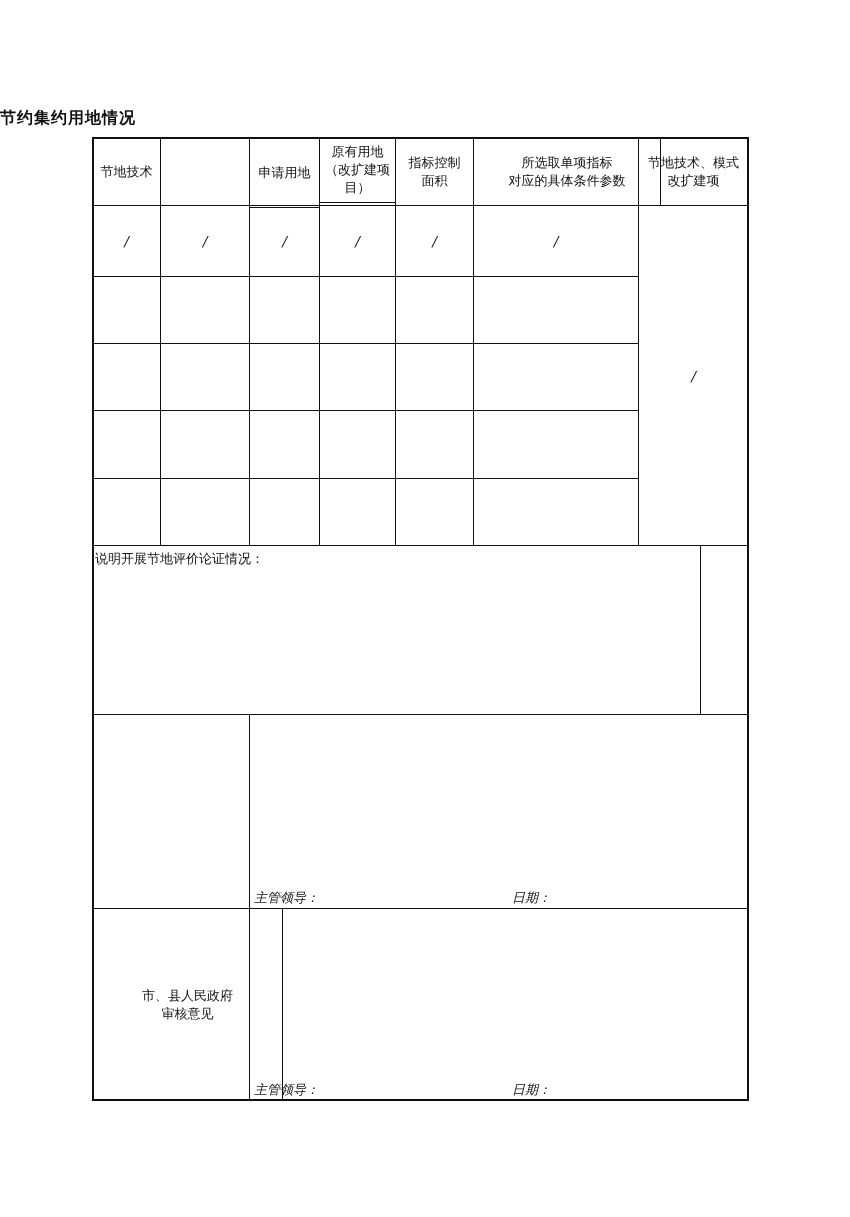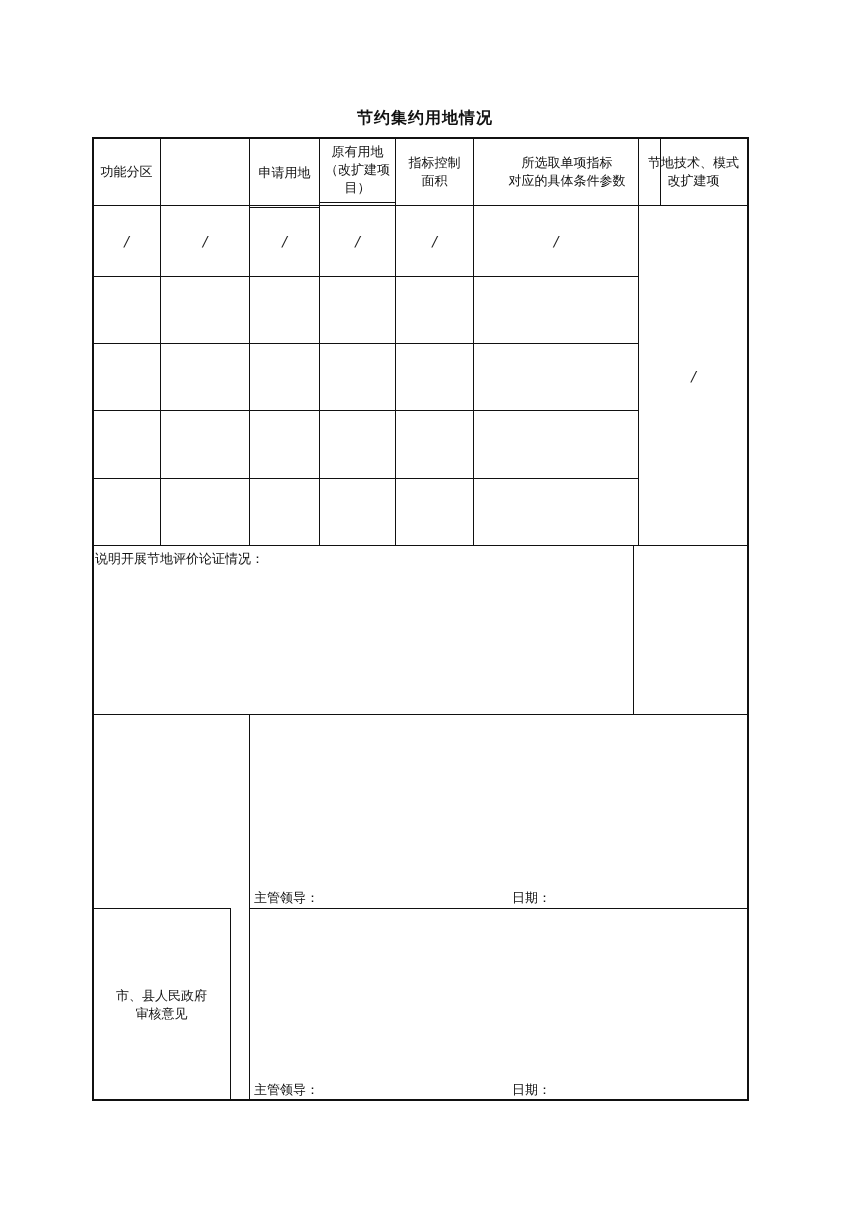--- a/index.html
+++ b/index.html
@@ -1,38 +1,38 @@
 <!DOCTYPE html>
 <html><head>
 <meta charset="utf-8">
 <style>
   html, body { margin:0; padding:0; background:#ffffff; }
   body { width:850px; height:1217px; position:relative; overflow:hidden;
          font-family:"DejaVu Sans","Liberation Sans",sans-serif; color:#111; }
-  .title { position:absolute; left:0; width:850px; top:108px; text-align:center;
+  .title { position:absolute; left:0; width:850px; top:108px; text-align:left;
            font-size:16px; font-weight:bold; letter-spacing:1px; }
   .grid { position:absolute; left:92px; top:137px; width:657px; height:964px; }
   .cell { position:absolute; box-sizing:border-box; border:1px solid #111;
           display:flex; align-items:center; justify-content:center; text-align:center;
           font-size:13px; line-height:18px; }
   .slash { font-size:14px; font-style:italic; color:#222; }
   .notes { align-items:flex-start; justify-content:flex-start; padding:4px 2px; }
-  .review-body { display:block; }
+  .review-body { display:block;font-style:italic; }
   .sig { position:absolute; bottom:1px; font-size:13px; }
   .outer { position:absolute; left:92px; top:137px; width:657px; height:964px;
            box-sizing:border-box; border:2px solid #111; pointer-events:none; }
 </style>
 </head>
 <body>
 
 <div class="title">节约集约用地情况</div>
 
 <div class="grid">
 
-  <div class="cell" style="left:0;top:0;width:69px;height:69px;white-space:pre-line">功能分区</div>
+  <div class="cell" style="left:0;top:0;width:69px;height:69px;white-space:pre-line">节地技术</div>
   <div class="cell" style="left:157px;top:0;width:71px;height:71px;white-space:pre-line">申请用地</div>
   <div class="cell" style="left:227px;top:0;width:77px;height:66px;white-space:pre-line">原有用地
 （改扩建项
 目）</div>
   <div class="cell" style="left:303px;top:0;width:79px;height:69px;white-space:pre-line">指标控制
 面积</div>
   <div class="cell" style="left:381px;top:0;width:188px;height:69px;white-space:pre-line">所选取单项指标
 对应的具体条件参数</div>
   <div class="cell" style="left:546px;top:0;width:111px;height:69px;white-space:pre-line">节地技术、模式
 改扩建项</div>
@@ -67,29 +67,29 @@
 
   <div class="cell" style="left:0;top:341px;width:69px;height:68px"></div>
   <div class="cell" style="left:68px;top:341px;width:90px;height:68px"></div>
   <div class="cell" style="left:157px;top:341px;width:71px;height:68px"></div>
   <div class="cell" style="left:227px;top:341px;width:77px;height:68px"></div>
   <div class="cell" style="left:303px;top:341px;width:79px;height:68px"></div>
   <div class="cell" style="left:381px;top:341px;width:166px;height:68px"></div>
 
   <div class="cell slash" style="left:546px;top:68px;width:111px;height:341px">/</div>
 
-  <div class="cell notes" style="left:0;top:408px;width:542px;height:170px">
+  <div class="cell notes" style="left:0;top:408px;width:609px;height:170px">
     <span>说明开展节地评价论证情况：</span>
   </div>
 
   <div class="cell review-body" style="left:157px;top:577px;width:500px;height:195px">
     <span class="sig" style="left:4px">主管领导：</span>
     <span class="sig" style="left:262px">日期：</span>
   </div>
 
-  <div class="cell" style="left:0;top:771px;width:139px;height:193px;white-space:pre-line">市、县人民政府
+  <div class="cell" style="left:0;top:771px;width:191px;height:193px;white-space:pre-line">市、县人民政府
 审核意见</div>
   <div class="cell review-body" style="left:157px;top:771px;width:500px;height:193px">
     <span class="sig" style="left:4px">主管领导：</span>
     <span class="sig" style="left:262px">日期：</span>
   </div>
 </div>
 <div class="outer"></div>
 
 </body></html>

